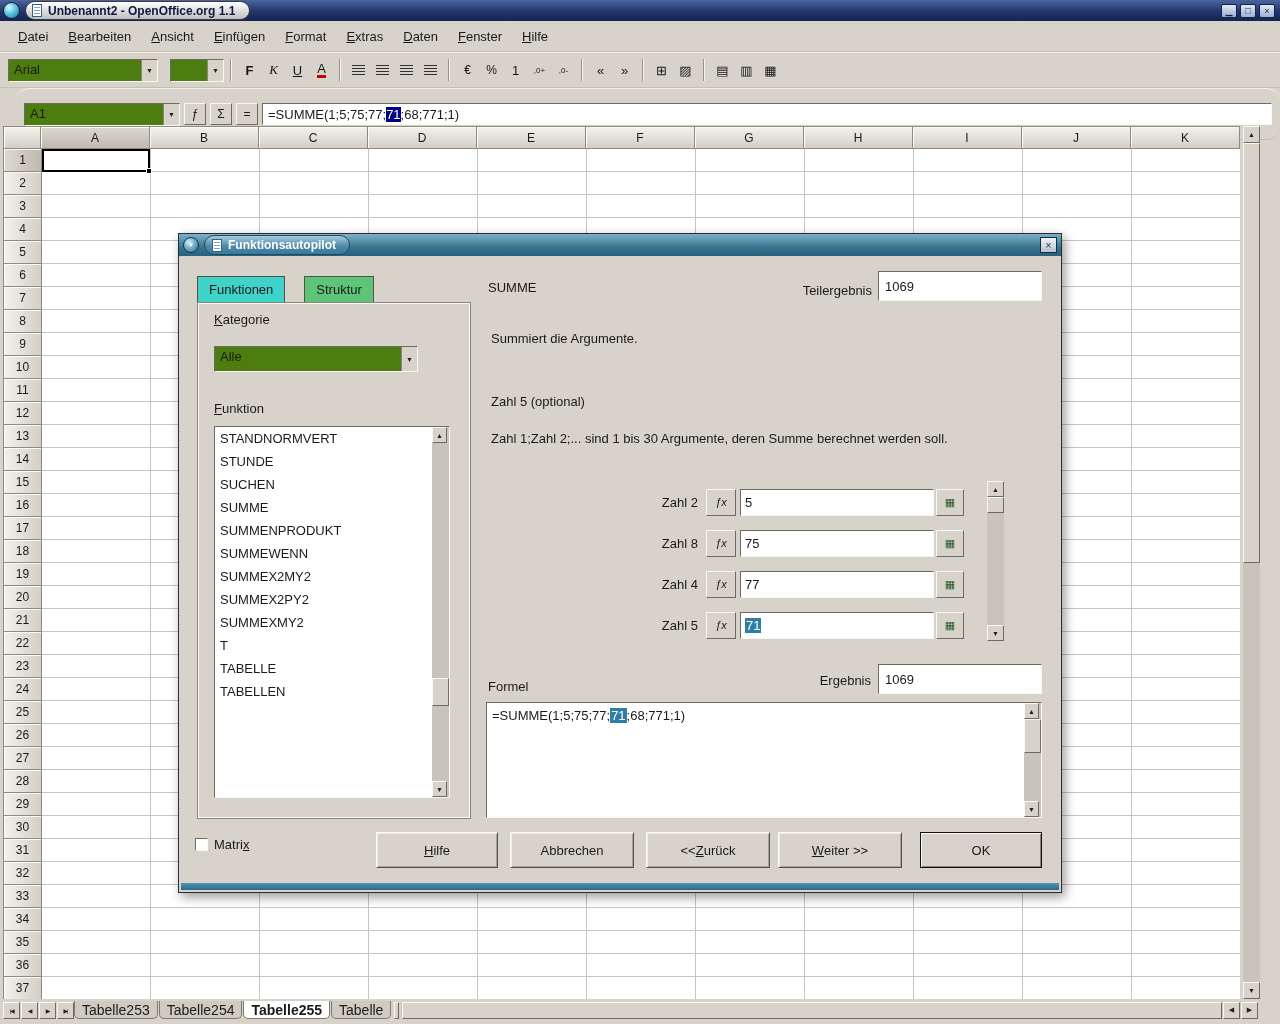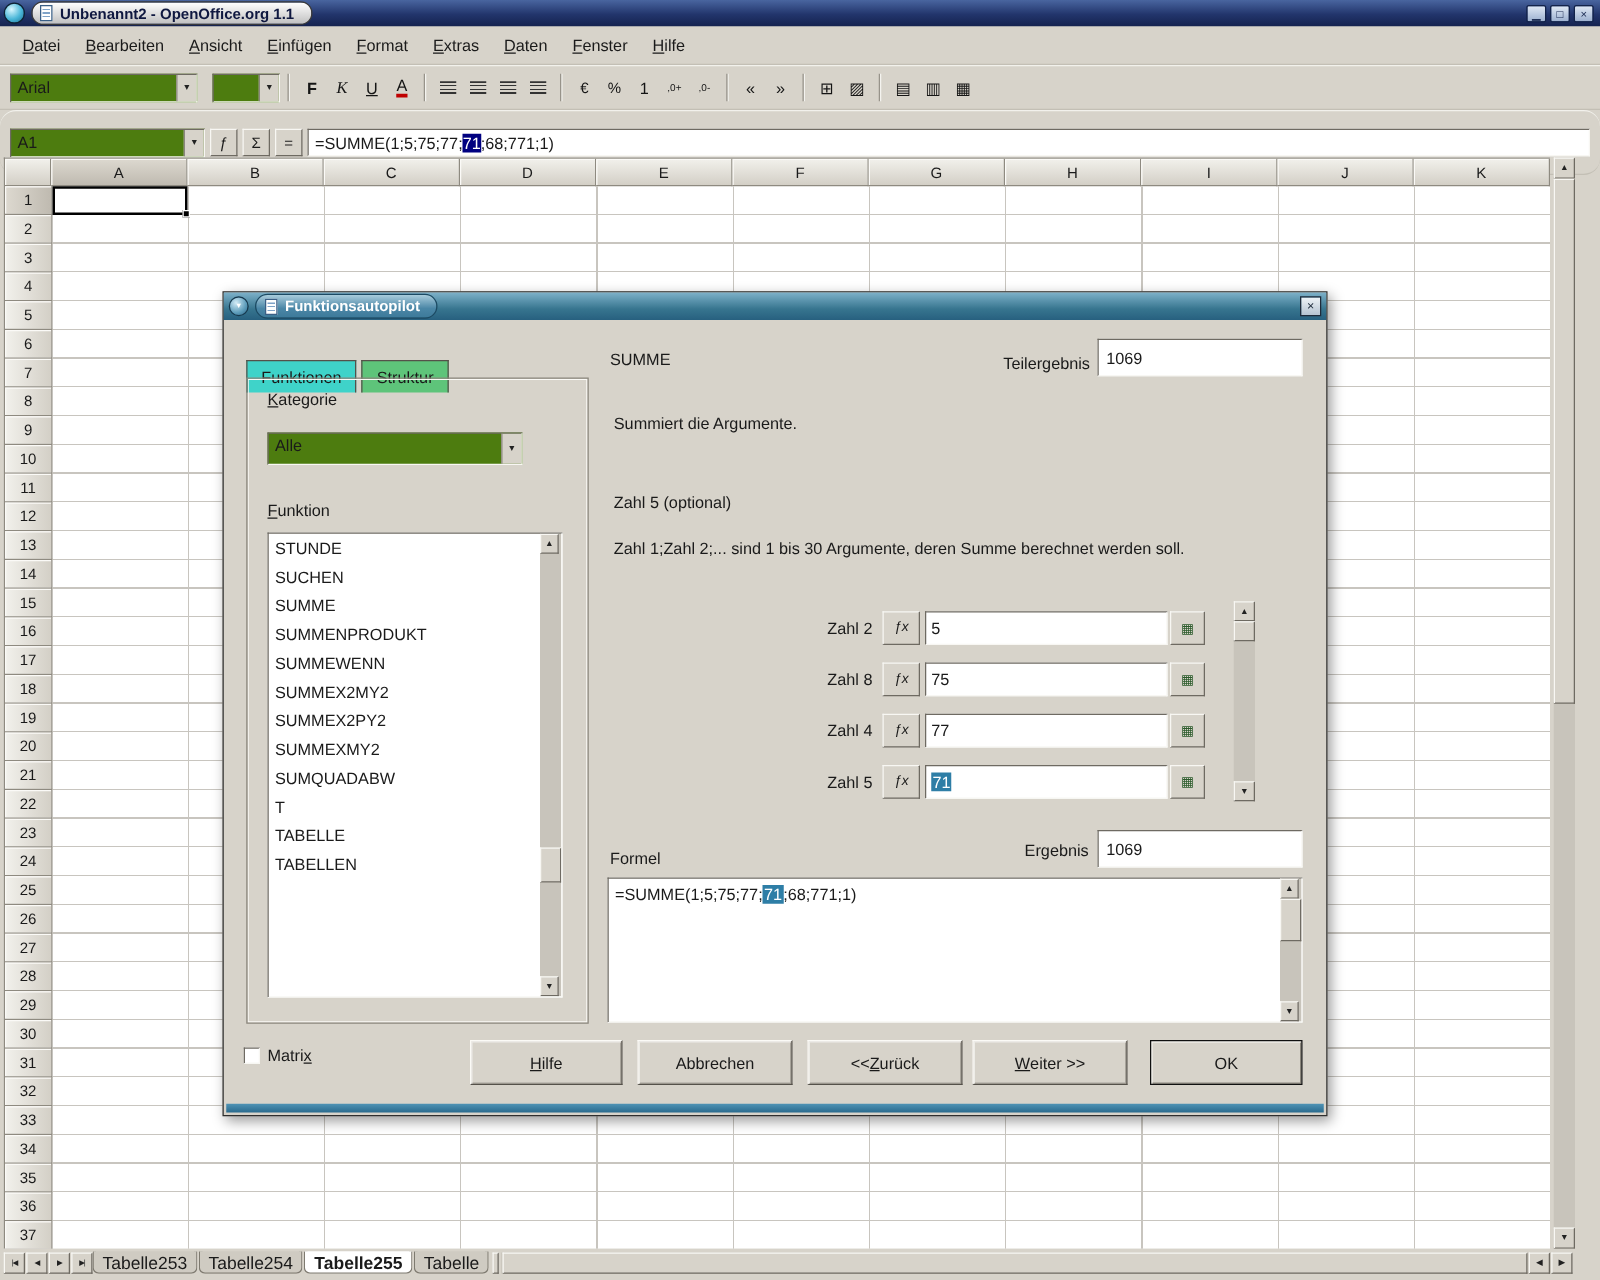--- a/index.html
+++ b/index.html
@@ -53,21 +53,21 @@
   [data-name="italic-icon"] .glyph { font-style:italic; font-family:"Liberation Serif", serif; }
   [data-name="underline-icon"] .glyph { text-decoration:underline; }
   [data-name="font-color-icon"] .glyph { border-bottom:3px solid #c00000; line-height:12px; }
   [data-name="align-left-icon"] .glyph, [data-name="align-center-icon"] .glyph,
   [data-name="align-right-icon"] .glyph, [data-name="align-justify-icon"] .glyph {
     width:13px; height:11px;
     background: repeating-linear-gradient(to bottom, #333 0 1px, transparent 1px 3px); }
   [data-name="add-decimal-icon"] .glyph, [data-name="delete-decimal-icon"] .glyph { font-size:8px; }
   [data-name="number-format-currency-icon"] .glyph, [data-name="number-format-percent-icon"] .glyph { font-size:12px; }
   
-  #formulabar { position:absolute; top:88px; left:0; right:0; height:52px;
+  #formulabar { position:absolute; top:88px; left:16px; right:0; height:52px;
     display:flex; align-items:center; gap:4px; padding:0 8px;
     border-top:1px solid #f2f1ec; border-bottom:1px solid #c3bfb5;border-radius:13px; }
   #name-box { width:156px; }
   .fbtn { width:22px; height:22px; display:flex; align-items:center; justify-content:center;
     font-size:12px; background:#d7d3ca;
     border:1px solid; border-color:#f8f7f3 #6e6a62 #6e6a62 #f8f7f3; }
   #formula-input { flex:1; height:22px; background:#fff; display:flex; align-items:center;
     padding:0 5px; font-size:13px; border:1px solid; border-color:#6e6a62 #f8f7f3 #f8f7f3 #6e6a62; white-space:pre; }
   .sel-navy { background:#000080; color:#fff; }
   
@@ -128,21 +128,21 @@
   #dlg-pill { height:20px; border-radius:10px; padding:0 13px 0 7px;
     background: linear-gradient(180deg,#a9ccdc,#4a86a6 60%,#3d7a9a);
     border:1px solid #1c4a63; display:flex; align-items:center; gap:6px;
     color:#fff; font-weight:bold; font-size:12px; }
   #dlg-close { margin-left:auto; width:17px; height:16px;
     background:linear-gradient(#eef3f7,#b5c3d1); border:1px solid #1d2a3a;
     color:#1d2a3a; font-size:10px; display:flex; align-items:center; justify-content:center; }
   #dlg-body { position:absolute; top:22px; left:0; right:0; bottom:0; font-size:13px; }
   #dlg-strip { position:absolute; left:2px; right:2px; bottom:2px; height:7px;
     background:linear-gradient(#4f93b5,#2a6a8d); }
-  #dlg-tabs { position:absolute; left:18px; top:32px; display:flex; gap:4px;text-align:center; }
+  #dlg-tabs { position:absolute; left:18px; top:20px; display:flex; gap:19px;text-align:center; }
   .dtab { height:26px; padding:0 11px; display:flex; align-items:center;
     border:1px solid #55514a; border-bottom:none; }
   #tab-funktionen { background:#3fd3c9; }
   #tab-struktur { background:#5ec47a; }
   #dlg-groupbox { position:absolute; left:18px; top:46px; width:274px; height:517px;
     border:1px solid #8a867c; box-shadow: inset 0 0 0 1px #fbfaf6; }
   #lbl-kategorie { position:absolute; left:35px; top:56px; }
   #category-combo { position:absolute; left:35px; top:90px; width:204px; height:26px; }
   #lbl-funktion { position:absolute; left:35px; top:145px; }
   #function-list { position:absolute; left:35px; top:170px; width:236px; height:372px;
@@ -450,29 +450,29 @@
       </div>
       <div id="dlg-groupbox" data-name="function-selection-groupbox"></div>
       <span id="lbl-kategorie" class="fl" data-name="category-label">Kategorie</span>
       <div class="combo" id="category-combo" data-name="category-dropdown">
         <span class="combo-val" data-name="category-value">Alle</span>
         <span class="combo-btn" data-name="dropdown-arrow-icon">▼</span>
       </div>
       <span id="lbl-funktion" class="fl" data-name="function-label">Funktion</span>
       <div id="function-list" data-name="function-list">
         <div>
+            <div class="fn-item" data-name="function-list-item">STANDNORMVERT</div>
             <div class="fn-item" data-name="function-list-item">STUNDE</div>
             <div class="fn-item" data-name="function-list-item">SUCHEN</div>
             <div class="fn-item" data-name="function-list-item">SUMME</div>
             <div class="fn-item" data-name="function-list-item">SUMMENPRODUKT</div>
             <div class="fn-item" data-name="function-list-item">SUMMEWENN</div>
             <div class="fn-item" data-name="function-list-item">SUMMEX2MY2</div>
             <div class="fn-item" data-name="function-list-item">SUMMEX2PY2</div>
             <div class="fn-item" data-name="function-list-item">SUMMEXMY2</div>
-            <div class="fn-item" data-name="function-list-item">SUMQUADABW</div>
             <div class="fn-item" data-name="function-list-item">T</div>
             <div class="fn-item" data-name="function-list-item">TABELLE</div>
             <div class="fn-item" data-name="function-list-item">TABELLEN</div>
           </div>
         <div id="fn-scroll" data-name="function-list-scrollbar">
           <span class="sb-btn" id="fn-up" data-name="scroll-up-icon">▲</span>
           <span class="sb-thumb" id="fn-thumb" data-name="function-list-scrollbar-thumb"></span>
           <span class="sb-btn" id="fn-down" data-name="scroll-down-icon">▼</span>
         </div>
       </div>

